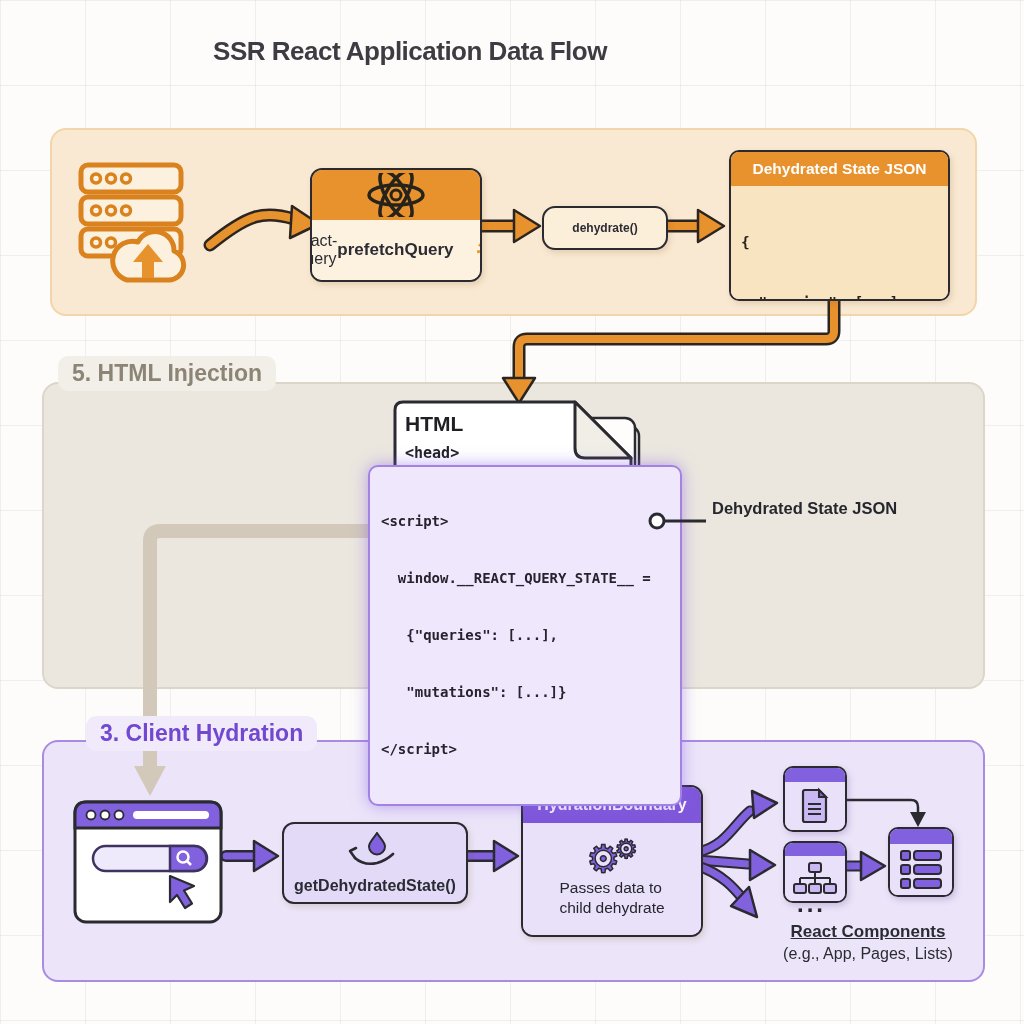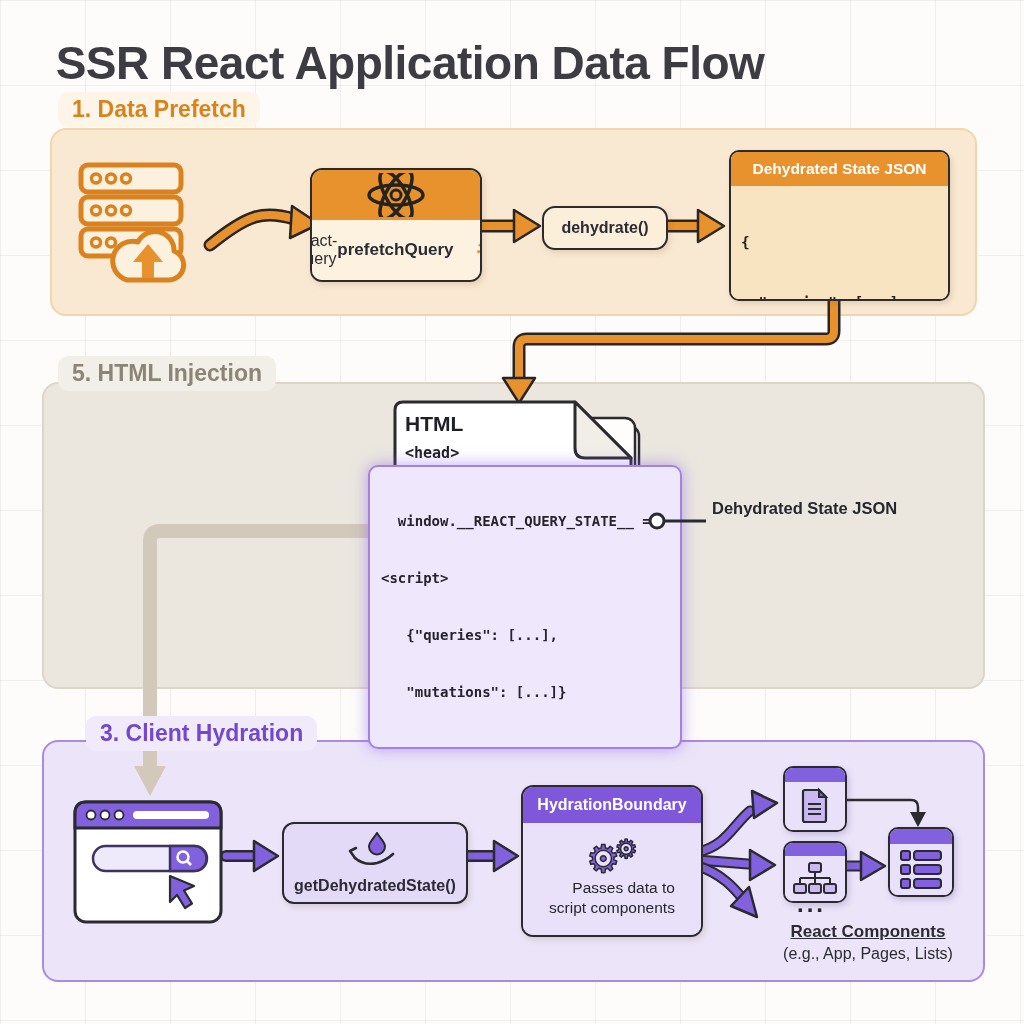--- a/index.html
+++ b/index.html
@@ -5,21 +5,21 @@
   html,body{margin:0;padding:0;}
   body{font-family:"Liberation Sans",sans-serif;color:#2B2B33;}
   #stage{position:relative;width:1024px;height:1024px;overflow:hidden;
     background-color:#FDFCFA;
     background-image:
       linear-gradient(to right, rgba(130,120,110,0.10) 1px, transparent 1px),
       linear-gradient(to bottom, rgba(130,120,110,0.10) 1px, transparent 1px);
     background-size:85px 85px;}
   .abs{position:absolute;}
   
-  .main-title{left:0;top:36px;width:820px;text-align:center;font-size:46px;font-weight:bold;
+  .main-title{left:0;top:36px;width:820px;text-align:center;font-size:26px;font-weight:bold;
     color:#3C3C42;letter-spacing:-0.5px;z-index:3;}
   
   .panel{position:absolute;border-radius:16px;z-index:1;}
   .p1{left:50px;top:128px;width:923px;height:184px;background:#FAE9D2;border:2px solid #F2D5A8;}
   .p2{left:42px;top:382px;width:939px;height:303px;background:#EBE7DF;border:2px solid #DCD6CA;}
   .p3{left:42px;top:740px;width:939px;height:238px;background:#ECE5F9;border:2px solid #A98BE4;}
   .sec-label{position:absolute;font-size:23px;font-weight:bold;padding:4px 14px;border-radius:10px;z-index:3;}
   .l1{left:58px;top:92px;color:#D9831F;background:#FDF5E8;}
   .l2{left:58px;top:356px;color:#8C8475;background:#F2EFE8;}
   .l3{left:58px;top:716px;color:#7148CF;background:#F0EAFB;margin-left:28px;}
@@ -27,21 +27,21 @@
   .card{position:absolute;border:2.5px solid #2A2A30;border-radius:12px;overflow:hidden;z-index:3;
     box-shadow:2px 3px 6px rgba(120,90,40,0.18);}
   .mono{font-family:"DejaVu Sans Mono",monospace;font-weight:bold;white-space:pre;}
   
   .rq-box{left:310px;top:168px;width:168px;height:110px;}
   .rq-head{height:50px;background:#E8922D;display:flex;align-items:center;justify-content:center;}
   .rq-body{height:60px;background:#FCF2DF;display:flex;flex-direction:row;align-items:center;justify-content:center;}
   .rq-line1{font-size:16px;}
   .rq-line2{font-size:17px;font-weight:bold;display:flex;align-items:flex-start;gap:22px;}
   .dehydrate-pill{left:542px;top:206px;width:122px;height:40px;background:#FBEFD9;border:2.5px solid #2A2A30;
-    border-radius:13px;display:flex;align-items:center;justify-content:center;font-size:16px;font-weight:bold;
+    border-radius:13px;display:flex;align-items:center;justify-content:center;font-size:12px;font-weight:bold;
     position:absolute;z-index:3;box-shadow:2px 3px 6px rgba(120,90,40,0.18);}
   .json-card{left:729px;top:150px;width:217px;height:147px;border-radius:10px;}
   .json-head{height:34px;background:#E8922D;color:#fff;font-size:15.5px;font-weight:bold;text-align:center;line-height:34px;}
   .json-body{background:#F8E4C1;padding:6px 10px;font-size:14.5px;line-height:20px;color:#26221C;height:100%;}
   
   .doc-wrap{left:383px;top:398px;width:266px;height:280px;z-index:3;}
   .doc-title{left:22px;top:14px;font-size:21px;font-weight:bold;position:absolute;color:#1F1F26;text-align:right;}
   .doc-line{position:absolute;font-size:15px;color:#1F1F26;}
   .script-block{left:368px;top:465px;width:288px;background:#EFE8FC;border:2.5px solid #A283E4;border-radius:10px;
     padding:7px 11px;font-size:14px;line-height:19px;color:#26222E;z-index:4;
@@ -51,21 +51,21 @@
   .gds-box{left:282px;top:822px;width:182px;height:78px;background:#E3DAF8;border-radius:12px;
     display:flex;flex-direction:column;align-items:center;justify-content:center;gap:2px;}
   .gds-label{font-size:16px;font-weight:bold;margin-top:9px;}
   .hb-card{left:521px;top:785px;width:178px;height:148px;border-radius:12px;}
   .hb-head{height:36px;background:#7E57DA;color:#fff;font-size:16px;font-weight:bold;text-align:center;line-height:36px;}
   .hb-body{background:#E9E1FA;height:112px;display:flex;flex-direction:column;align-items:center;justify-content:center;}
   .gears{line-height:1;margin-top:-4px;}
   .gear{color:#8161DE;-webkit-text-stroke:1.5px #2A2A30;display:inline-block;}
   .gear-big{font-size:38px;}
   .gear-small{font-size:26px;vertical-align:14px;margin-left:-6px;}
-  .hb-desc{font-size:15.5px;line-height:20px;text-align:right;color:#26262E;}
+  .hb-desc{font-size:15.5px;line-height:20px;text-align:left;color:#26262E;}
   .mini-card{position:absolute;border:2.5px solid #2A2A30;border-radius:10px;overflow:hidden;z-index:3;
     box-shadow:2px 3px 6px rgba(90,70,150,0.25);}
   .mini-head{background:#8161DE;}
   .mini-body{background:#E9E1FA;display:flex;align-items:center;justify-content:center;}
   .h3-ellipsis{left:797px;top:890px;font-size:24px;font-weight:bold;letter-spacing:3px;color:#26262E;z-index:3;}
   .components-label{left:756px;top:920px;width:224px;text-align:center;z-index:3;}
   .components-l1{font-size:17px;font-weight:bold;line-height:23px;text-decoration:underline;}
   .components-l2{font-size:16px;line-height:22px;}
   svg{display:block;}
   .conn{left:0;top:0;z-index:2;pointer-events:none;}
@@ -152,21 +152,20 @@
       <path d="M846,866 L862,866" stroke="#8161DE" stroke-width="7" fill="none" stroke-linecap="round"></path>
       <polygon points="885,866 861,852 861,880" fill="#8161DE" stroke="#2A2A30" stroke-width="2.5" stroke-linejoin="round"></polygon>
     </g>
 
     <g>
       <path d="M845,800 L911,800 Q918,800 918,807 L918,817" stroke="#2A2A30" stroke-width="2.5" fill="none"></path>
       <polygon points="918,827 910,812 926,812" fill="#2A2A30"></polygon>
     </g>
   </svg>
 
-  <div class="sec-label l1">1. Data Prefetch</div>
 
   <div class="abs" style="left:75px;top:160px;z-index:3;">
     <svg width="118" height="126" viewBox="0 0 118 126">
       <g stroke="#D9821E" stroke-width="5" fill="#FCF1DE">
         <rect x="6" y="5" width="100" height="27" rx="7"></rect>
         <rect x="6" y="37" width="100" height="27" rx="7"></rect>
         <rect x="6" y="69" width="100" height="27" rx="7"></rect>
       </g>
       <g stroke="#D9821E" stroke-width="3.5" fill="none">
         <circle cx="21" cy="18.5" r="4.5"></circle>
@@ -230,24 +229,25 @@
       <path d="M192,4 L248,60 L202,60 Q192,60 192,50 Z" fill="#F1EEE7" stroke="#2A2A30" stroke-width="3" stroke-linejoin="round"></path>
     </svg>
     <div class="doc-title">HTML</div>
     <div class="doc-line mono" style="left:22px;top:46px;">&lt;head&gt;</div>
     <div class="doc-line mono" style="left:26px;top:170px;">...</div>
     <div class="doc-line mono" style="left:22px;top:190px;">&lt;div id="root"&gt;&lt;/div&gt;</div>
     <div class="doc-line mono" style="left:22px;top:216px;">&lt;/body&gt;</div>
   </div>
 
   <div class="abs script-block mono">
+    <div>&lt;script&gt;</div>
     <div>  window.__REACT_QUERY_STATE__ =</div>
-    <div>&lt;script&gt;</div>
     <div>   {"queries": [...],</div>
     <div>   "mutations": [...]}</div>
+    <div>&lt;/script&gt;</div>
   </div>
 
   <svg class="abs conn-top" width="1024" height="1024" viewBox="0 0 1024 1024">
     <line x1="663" y1="521" x2="706" y2="521" stroke="#2A2A30" stroke-width="3"></line>
     <circle cx="657" cy="521" r="7" fill="#FFFFFF" stroke="#2A2A30" stroke-width="3"></circle>
   </svg>
   <div class="abs annot-text">
     <div>Dehydrated State JSON</div>
   </div>
 
@@ -279,21 +279,21 @@
   </div>
 
   <div class="card hb-card">
     <div class="hb-head">HydrationBoundary</div>
     <div class="hb-body">
       <div class="gears">
         <span class="gear gear-big">⚙</span><span class="gear gear-small">⚙</span>
       </div>
       <div class="hb-desc">
         <div>Passes data to</div>
-        <div>script components</div>
+        <div>child dehydrate</div>
       </div>
     </div>
   </div>
 
   <div class="mini-card" style="left:783px;top:766px;width:60px;height:62px;">
     <div class="mini-head" style="height:14px;"></div>
     <div class="mini-body" style="height:48px;">
       <svg width="34" height="38" viewBox="0 0 34 38">
         <path d="M7,3 L21,3 L28,10 L28,33 Q28,35 26,35 L7,35 Q5,35 5,33 L5,5 Q5,3 7,3 Z" fill="#C9B8F2" stroke="#2A2A30" stroke-width="2.2" stroke-linejoin="round"></path>
         <path d="M21,3 L28,10 L21,10 Z" fill="#8161DE" stroke="#2A2A30" stroke-width="2"></path>

